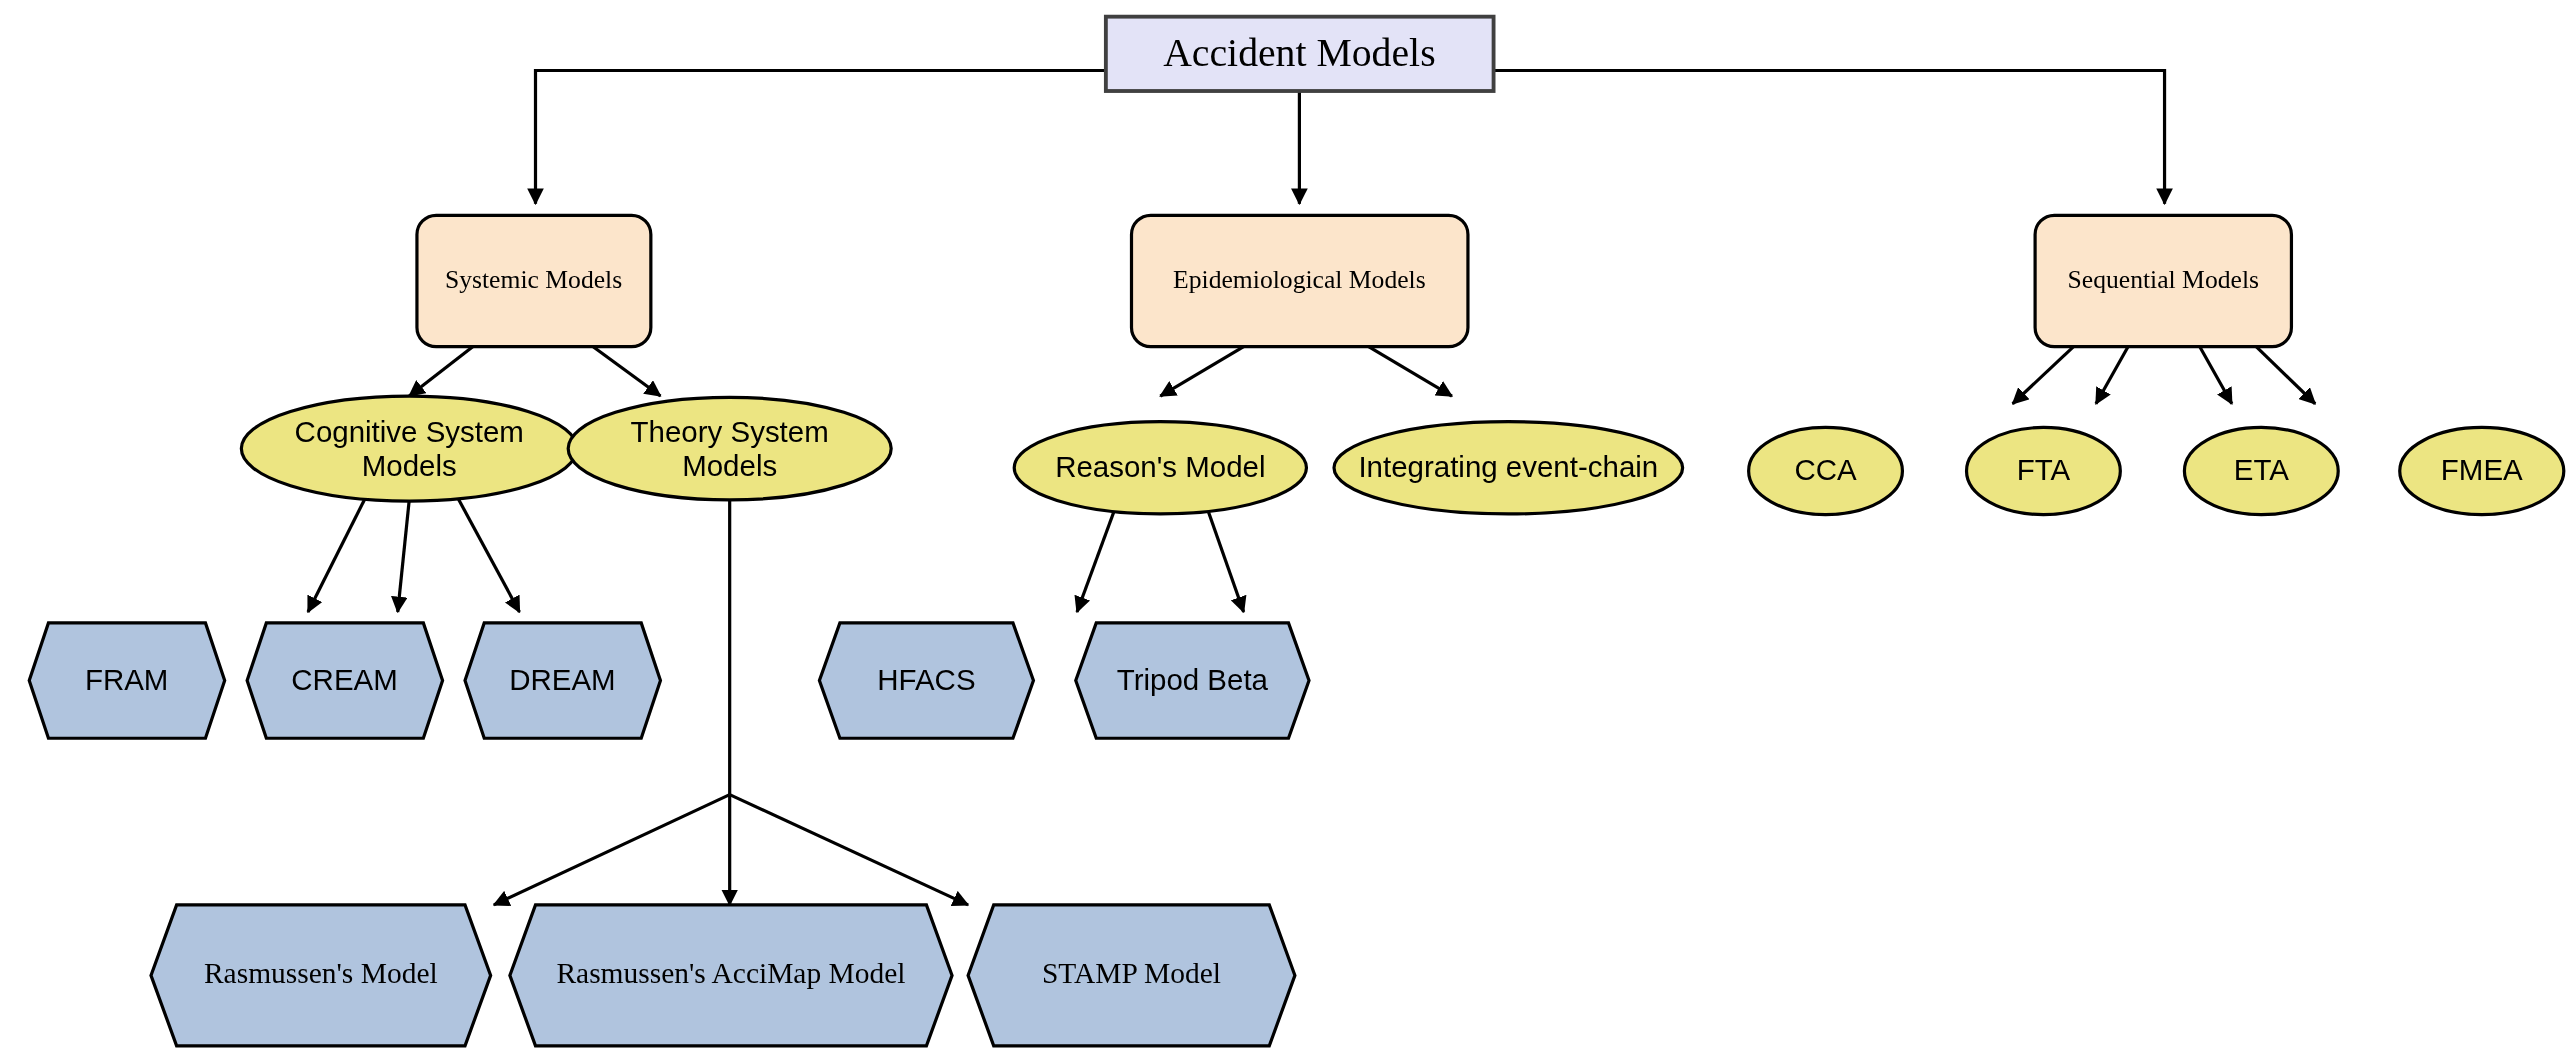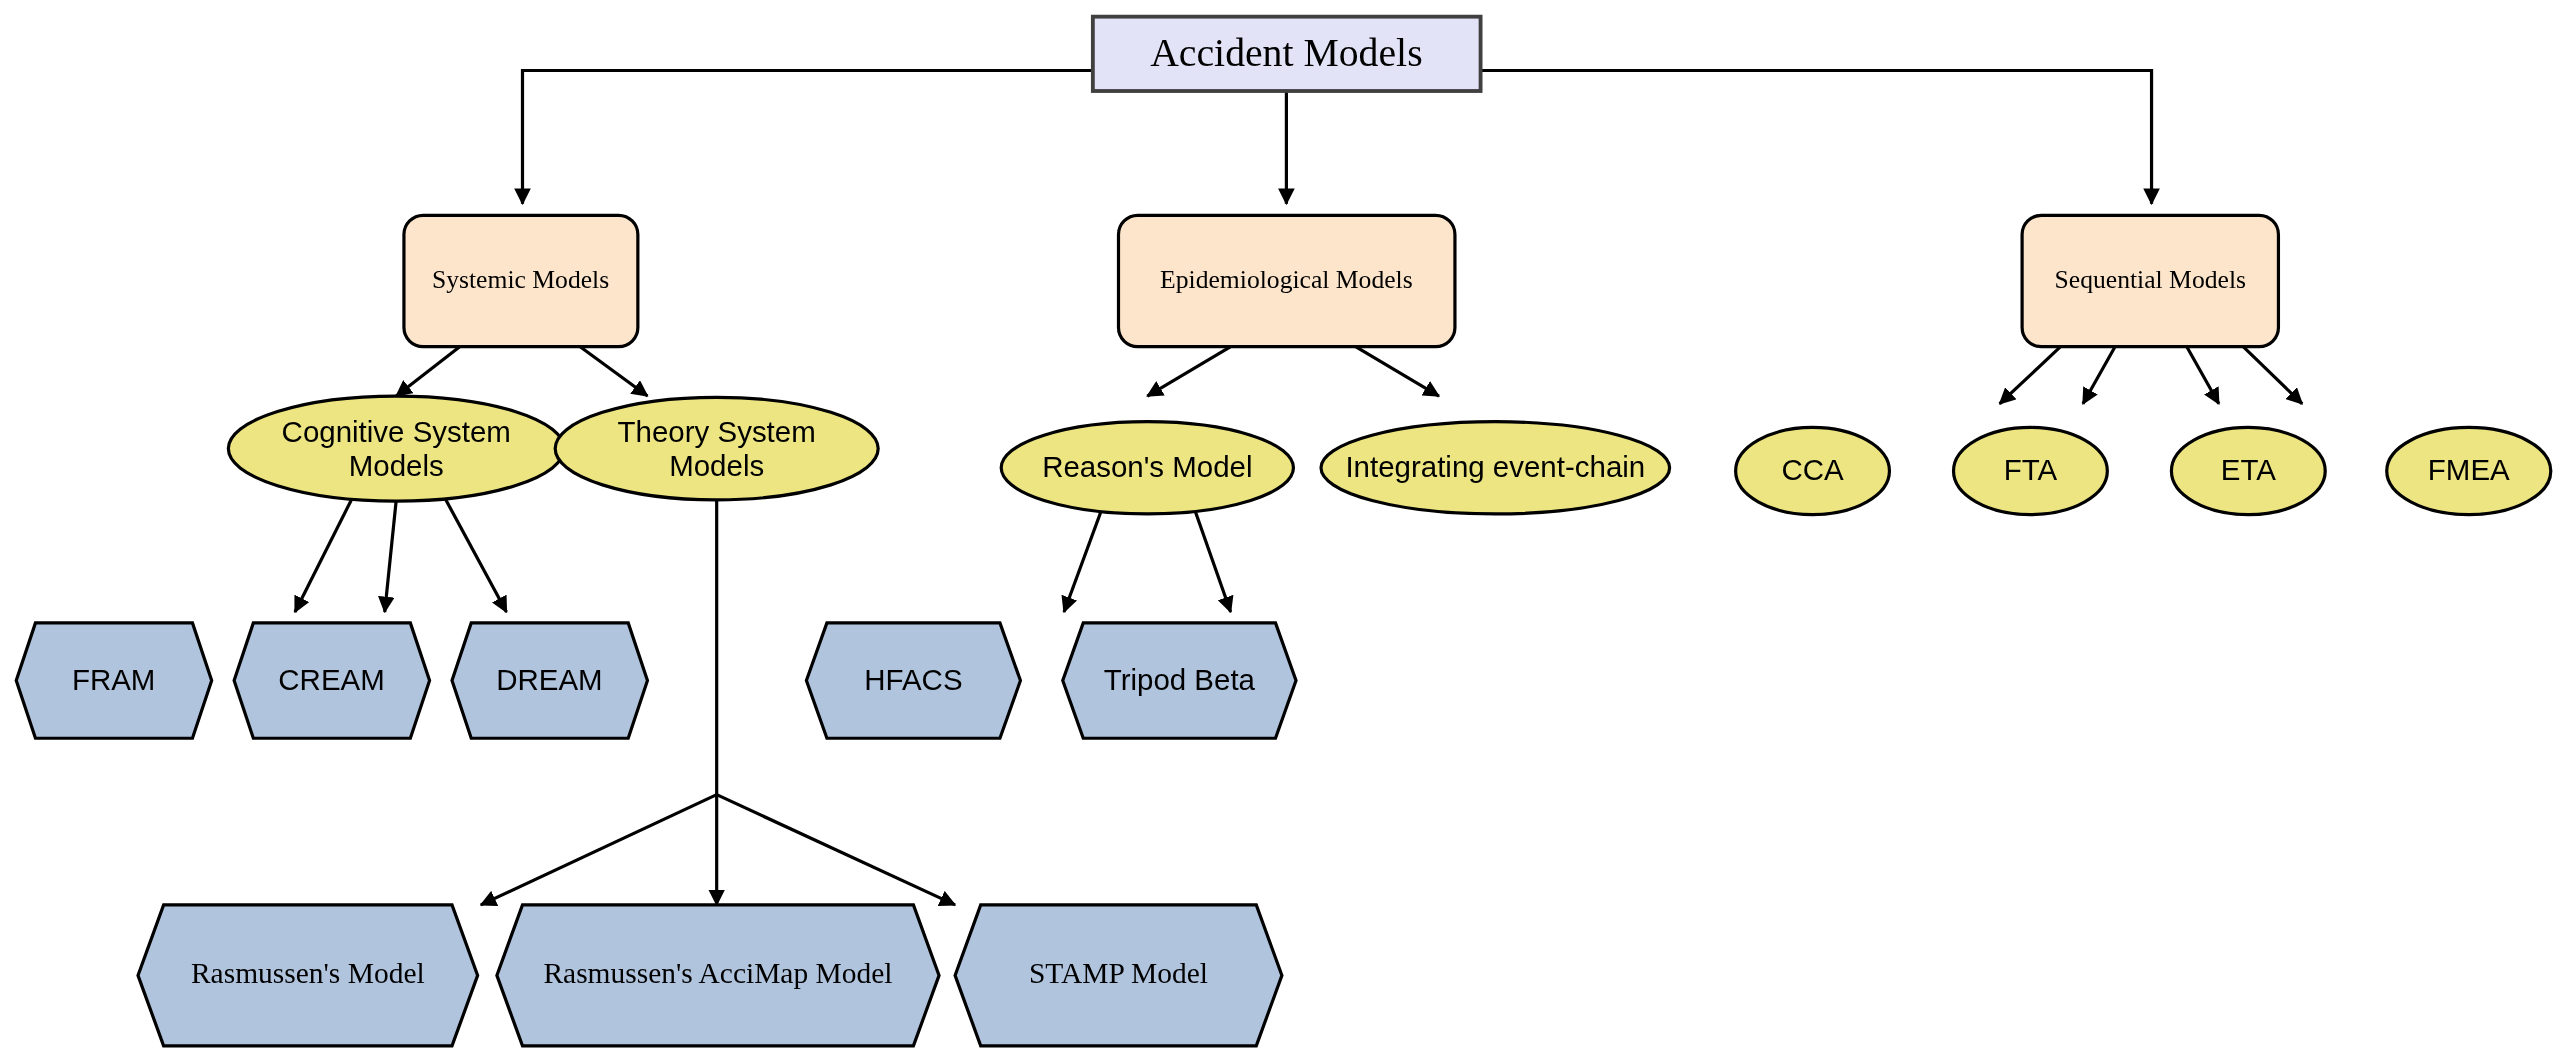--- a/index.html
+++ b/index.html
@@ -10,20 +10,21 @@
   body {
     width: 2576px;
     height: 1051px;
     font-family: "Liberation Sans", sans-serif;
     overflow: hidden;
   }
   #diagram-root {
     position: relative;
     width: 2196px;
     height: 1051px;
+    padding-left: 13px;
   }
   svg#diagram {
     display: block;
     width: 2576px;
     height: 1051px;
   }
   .edge-line {
     stroke: #000000;
     stroke-width: 5;
     fill: none;

